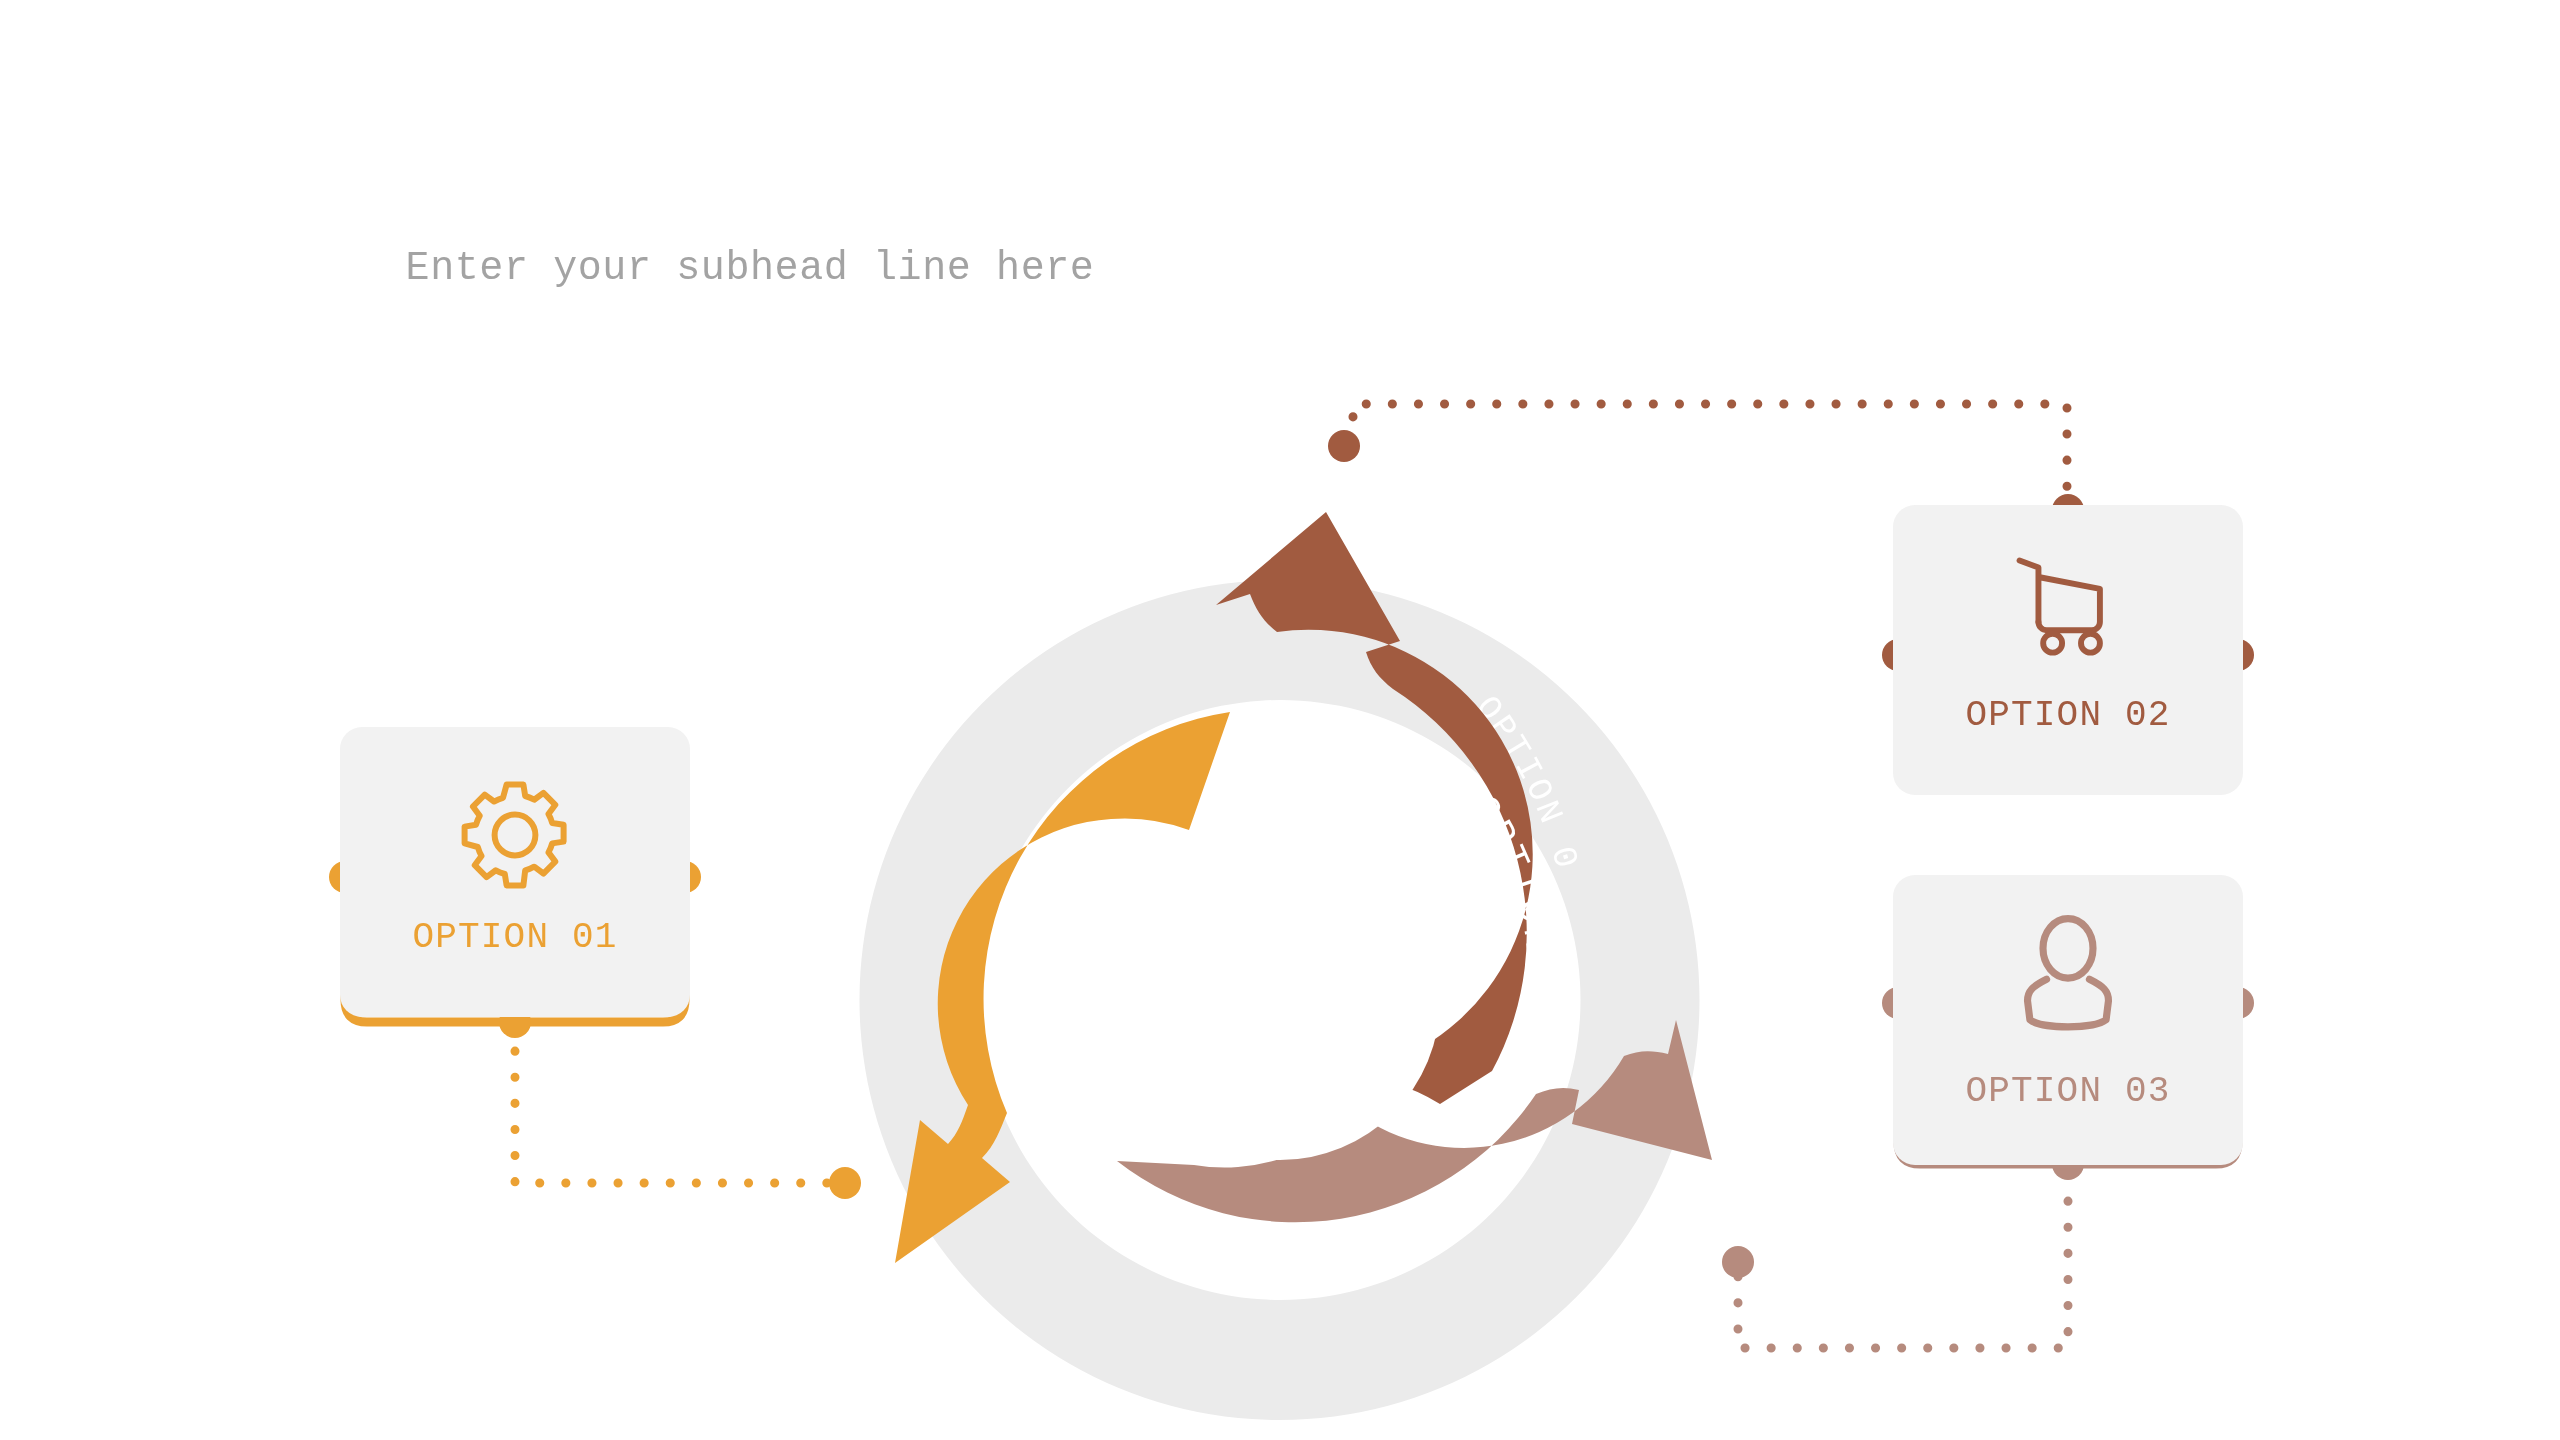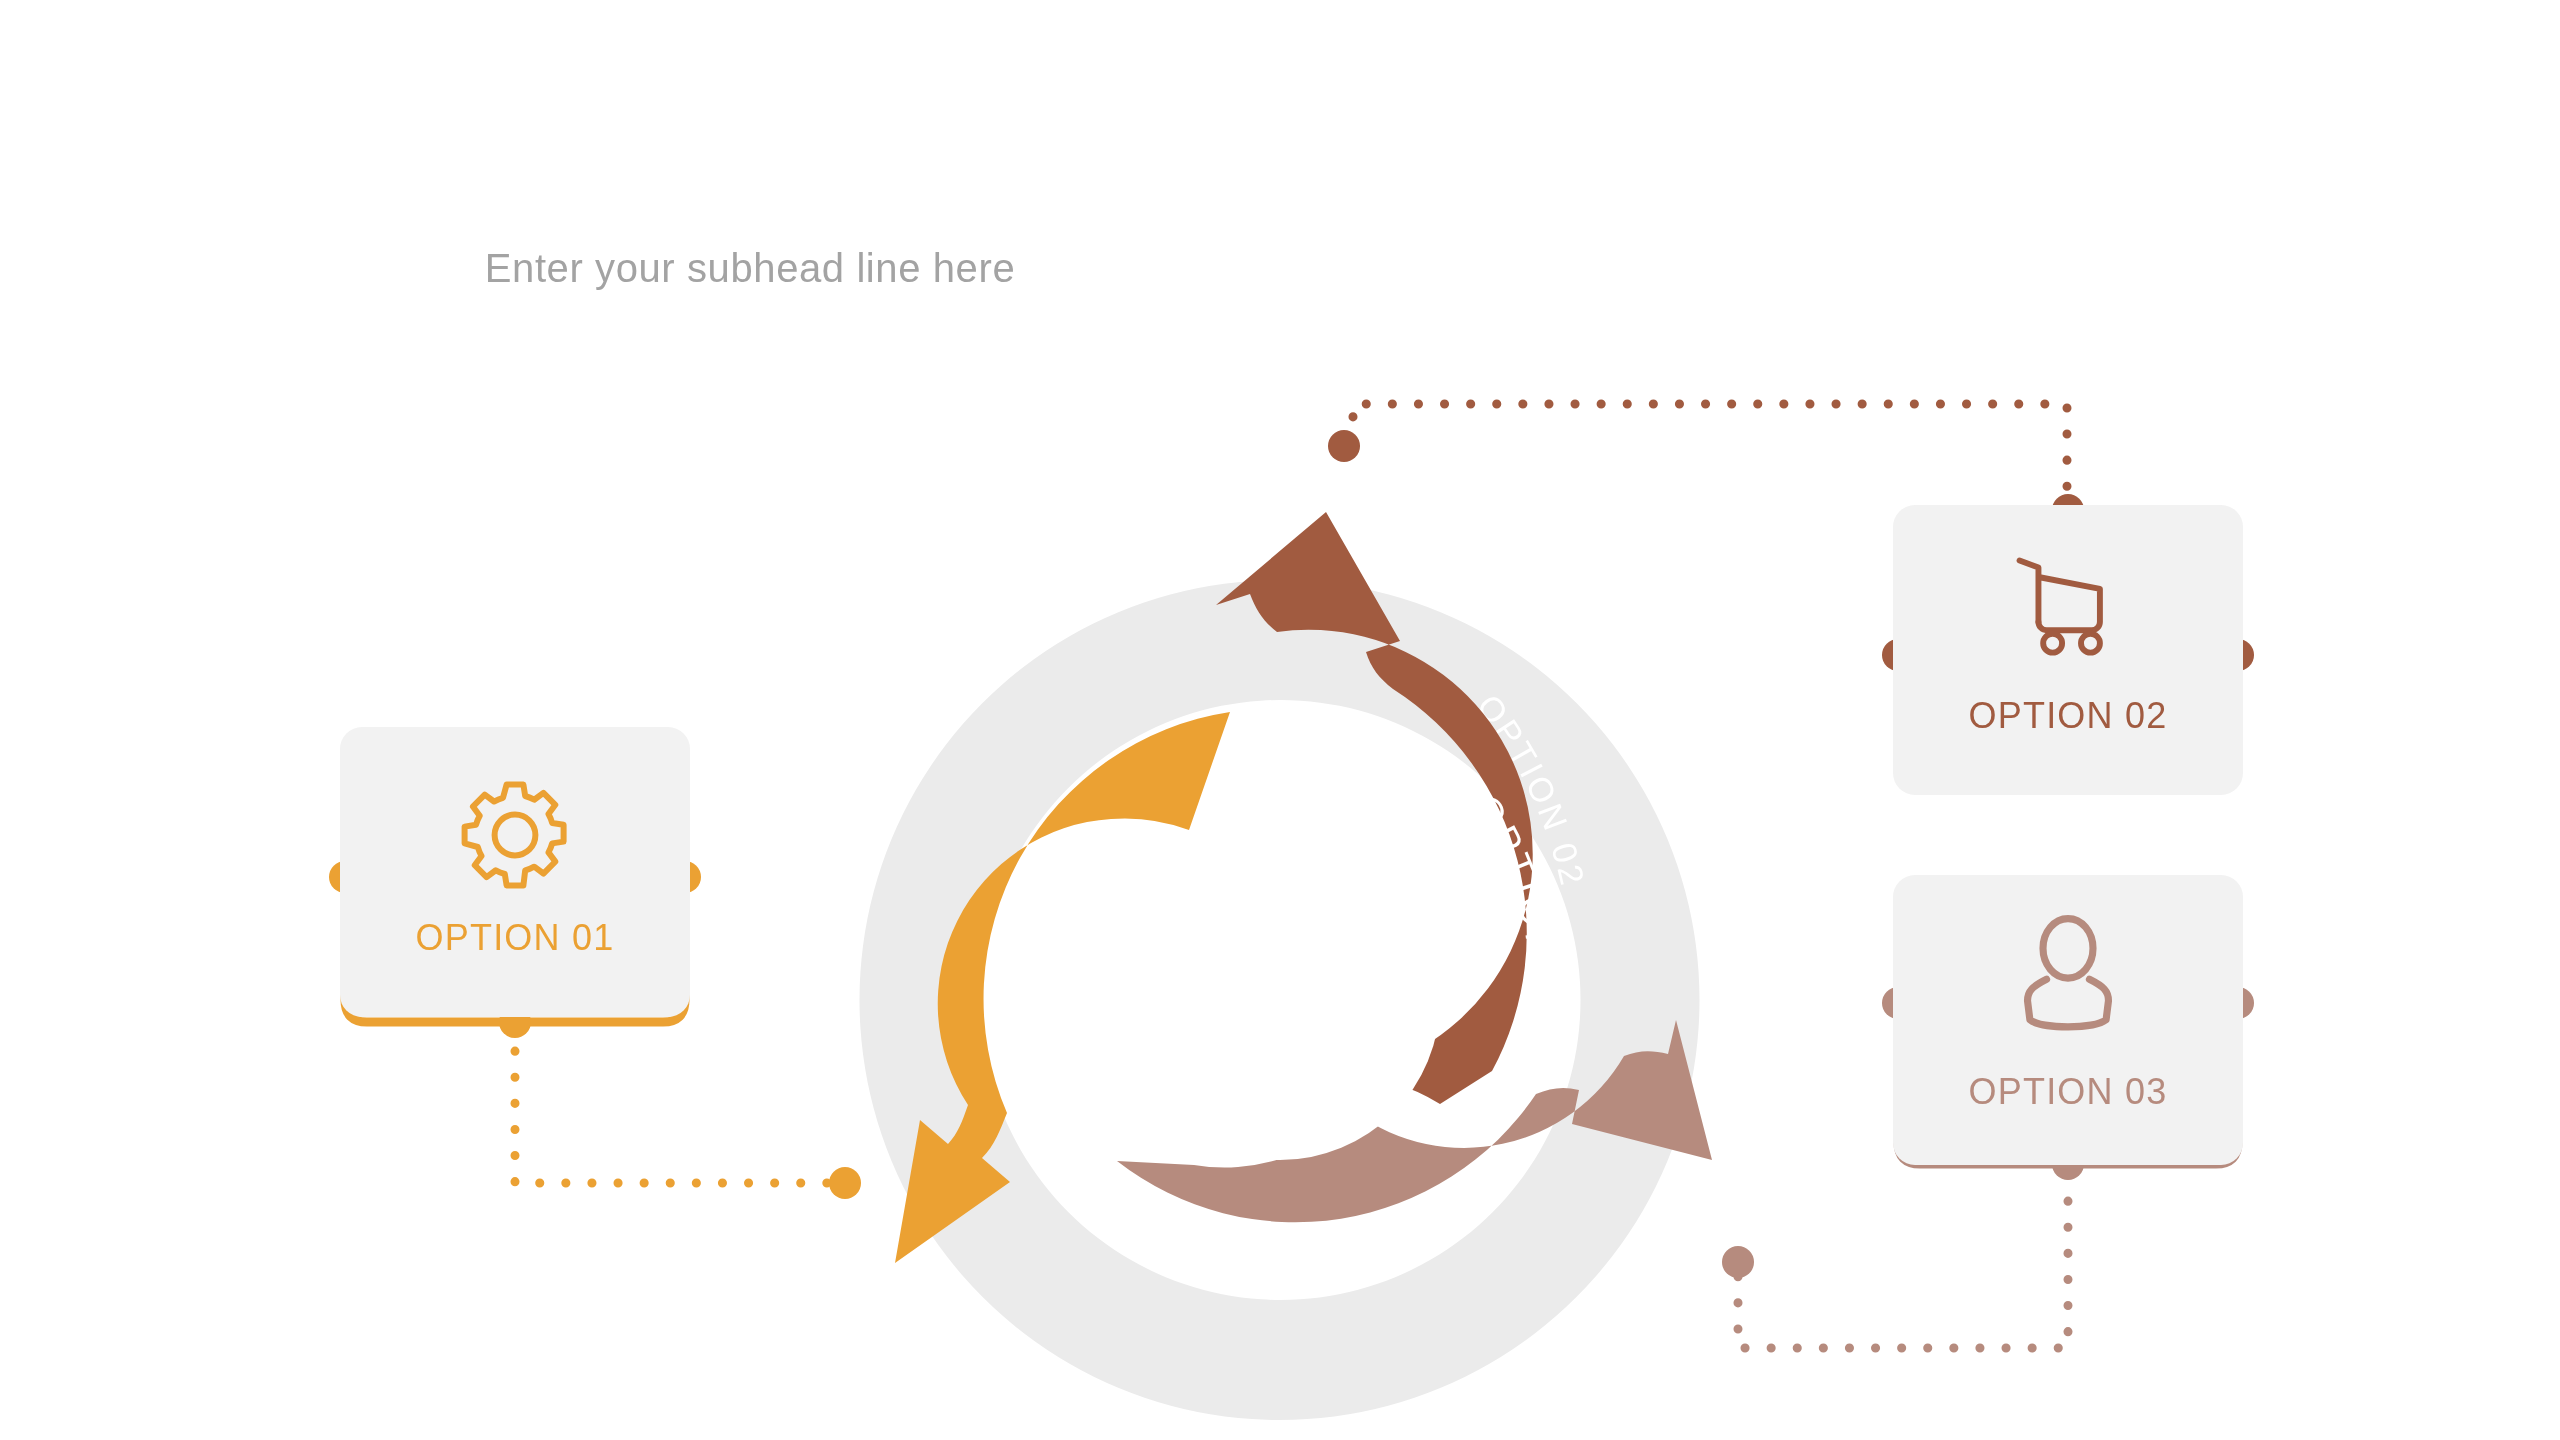--- a/index.html
+++ b/index.html
@@ -1,21 +1,21 @@
 <!DOCTYPE html>
 <html><head>
 <meta charset="utf-8">
 <style>
   html,body{margin:0;padding:0;background:#ffffff;}
   body{
     width:2560px;height:1440px;
     font-family:"Liberation Sans", sans-serif;
     overflow:hidden;position:relative;
   }
-  #stage{position:absolute;inset:0;width:2560px;height:1440px;}
+  #stage{position:absolute;inset:0;width:2560px;height:1440px;font-family:Liberation Mono, monospace;}
   #stage svg.layer{position:absolute;left:0;top:0;width:2560px;height:1440px;}
 
   .subhead{
     position:absolute;
     left:0;top:246px;width:2560px;
     text-align:center;
     font-size:40px;
     letter-spacing:0.6px;
     color:#a3a3a3;
     font-weight:400;

